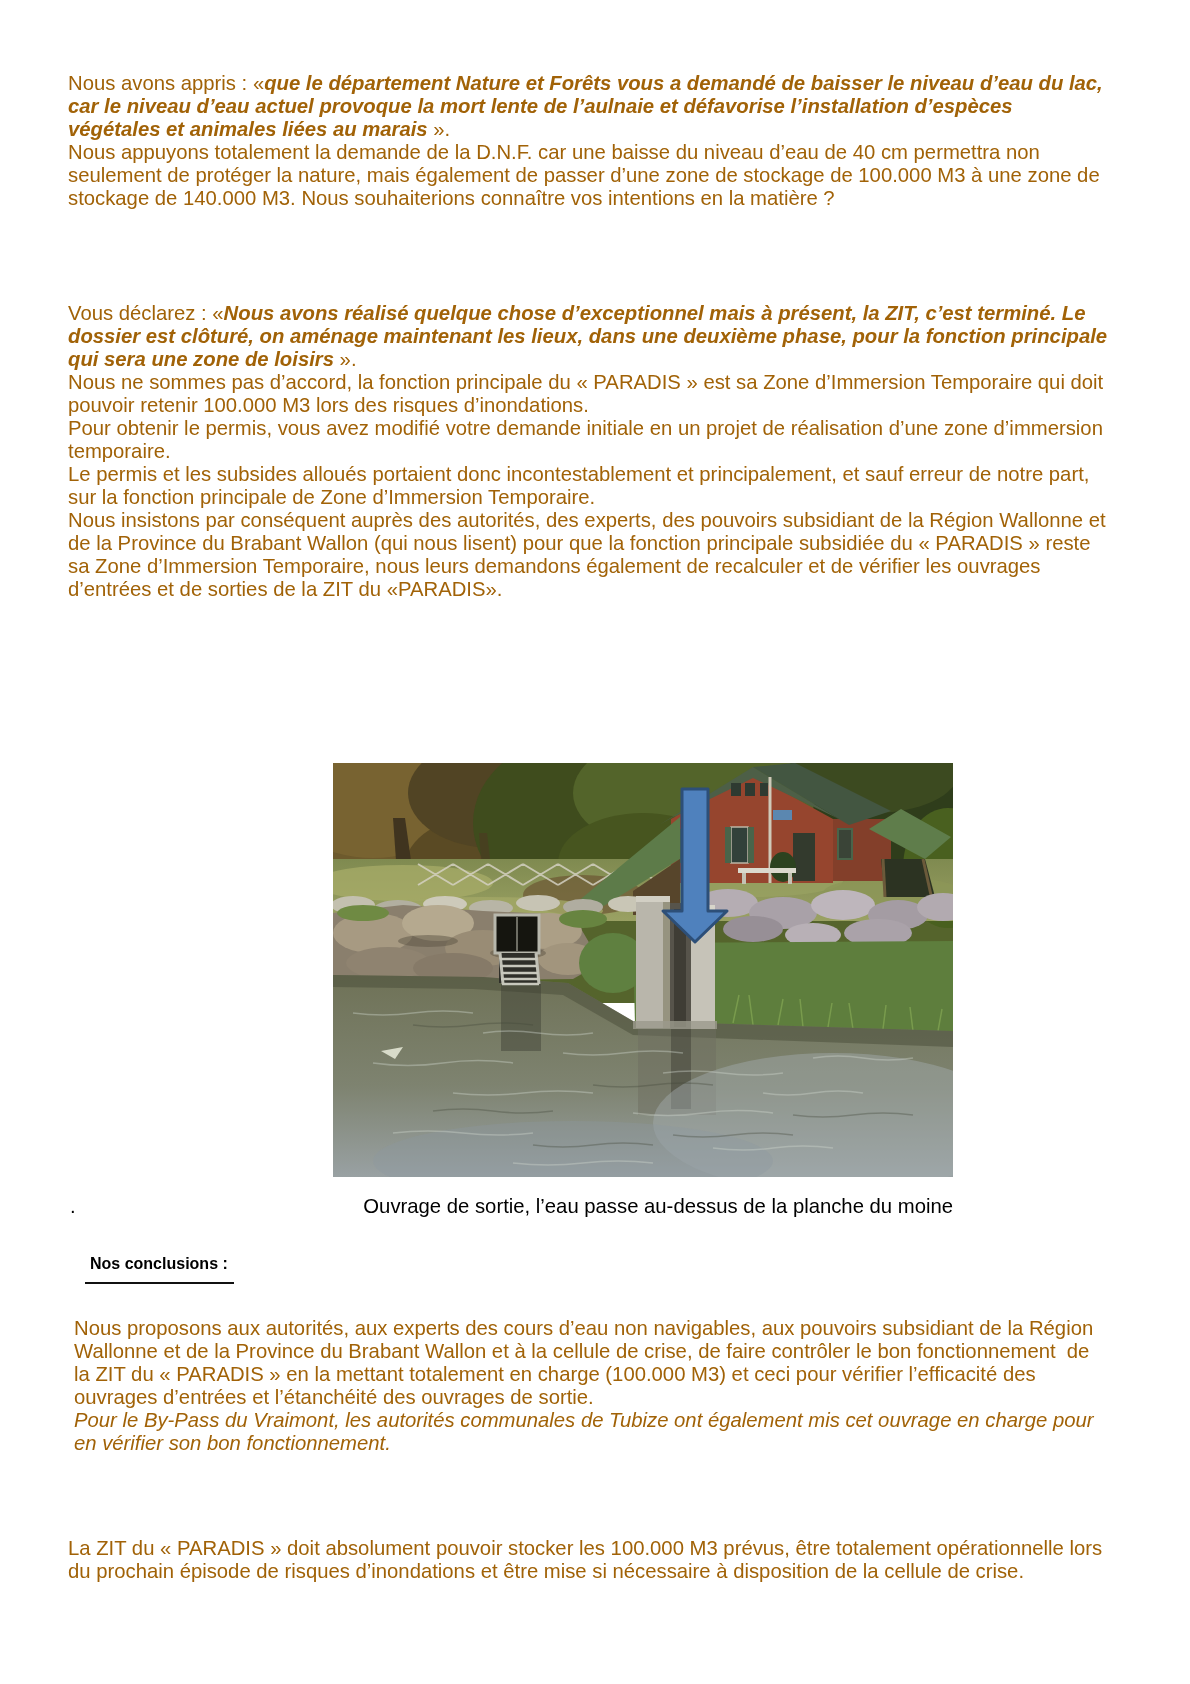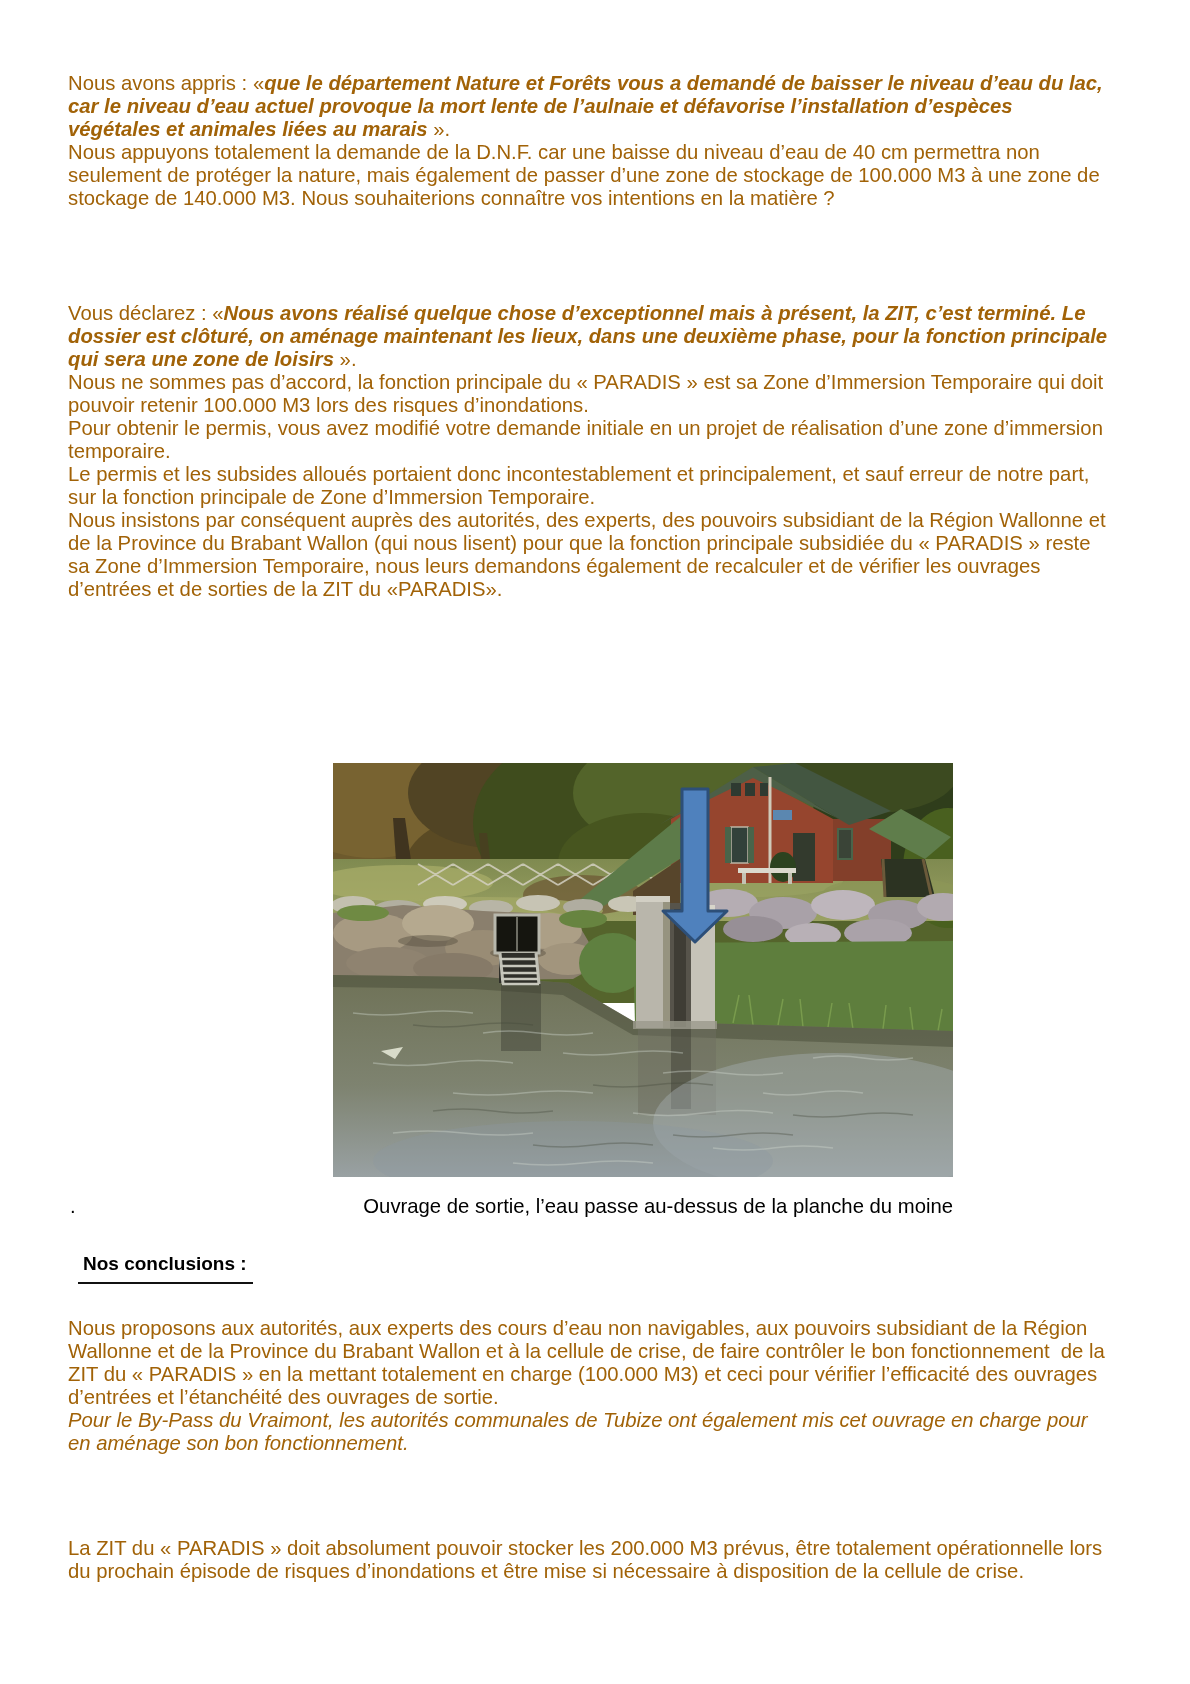--- a/index.html
+++ b/index.html
@@ -31,26 +31,26 @@
     margin-top:13px;
     height:33px;
     font-size:20.3px;line-height:33px;
   }
   .caption-dot{position:absolute;left:2px;top:0;}
   .caption-text{display:block;margin-left:265px;width:620px;text-align:right;}
   .heading-row{margin-top:24px;height:33px;line-height:33px;}
   .heading{
     display:inline-block;
     font-weight:bold;
-    font-size:19px;
+    font-size:16px;
     border-bottom:2px solid #111;
     padding:0 6px 2px 5px;
-    margin-left:10px;
-  }
-  .block-c{margin-top:37px;min-height:198px;}
+    margin-left:17px;
+  }
+  .block-c{margin-top:37px;min-height:198px;margin-left:6px;}
   .block-d{margin-top:22px;min-height:99px;}
 </style>
 </head>
 <body>
 
 <div class="page">
 
   <div class="textblock block-a"><span class="seg normal">Nous avons appris : «</span><span class="seg bold-italic">que le département Nature et Forêts vous a demandé de baisser le niveau d’eau du lac, car le niveau d’eau actuel provoque la mort lente de l’aulnaie et défavorise l’installation d’espèces végétales et animales liées au marais</span><span class="seg normal"> ».
 Nous appuyons totalement la demande de la D.N.F. car une baisse du niveau d’eau de 40 cm permettra non seulement de protéger la nature, mais également de passer d’une zone de stockage de 100.000 M3 à une zone de stockage de 140.000 M3. Nous souhaiterions connaître vos intentions en la matière ?</span></div>
 
@@ -241,17 +241,17 @@
   <div class="caption-row">
     <span class="caption-dot">.</span>
     <span class="caption-text">Ouvrage de sortie, l’eau passe au-dessus de la planche du moine</span>
   </div>
 
   <div class="heading-row">
     <span class="heading">Nos conclusions :</span>
   </div>
 
   <div class="textblock block-c"><span class="seg normal">Nous proposons aux autorités, aux experts des cours d’eau non navigables, aux pouvoirs subsidiant de la Région Wallonne et de la Province du Brabant Wallon et à la cellule de crise, de faire contrôler le bon fonctionnement  de la ZIT du « PARADIS » en la mettant totalement en charge (100.000 M3) et ceci pour vérifier l’efficacité des ouvrages d’entrées et l’étanchéité des ouvrages de sortie.
-</span><span class="seg italic">Pour le By-Pass du Vraimont, les autorités communales de Tubize ont également mis cet ouvrage en charge pour en aménage son bon fonctionnement.</span></div>
-
-  <div class="textblock block-d"><span class="seg normal">La ZIT du « PARADIS » doit absolument pouvoir stocker les 200.000 M3 prévus, être totalement opérationnelle lors du prochain épisode de risques d’inondations et être mise si nécessaire à disposition de la cellule de crise.</span></div>
+</span><span class="seg italic">Pour le By-Pass du Vraimont, les autorités communales de Tubize ont également mis cet ouvrage en charge pour en vérifier son bon fonctionnement.</span></div>
+
+  <div class="textblock block-d"><span class="seg normal">La ZIT du « PARADIS » doit absolument pouvoir stocker les 100.000 M3 prévus, être totalement opérationnelle lors du prochain épisode de risques d’inondations et être mise si nécessaire à disposition de la cellule de crise.</span></div>
 
 </div>
 
 </body></html>

